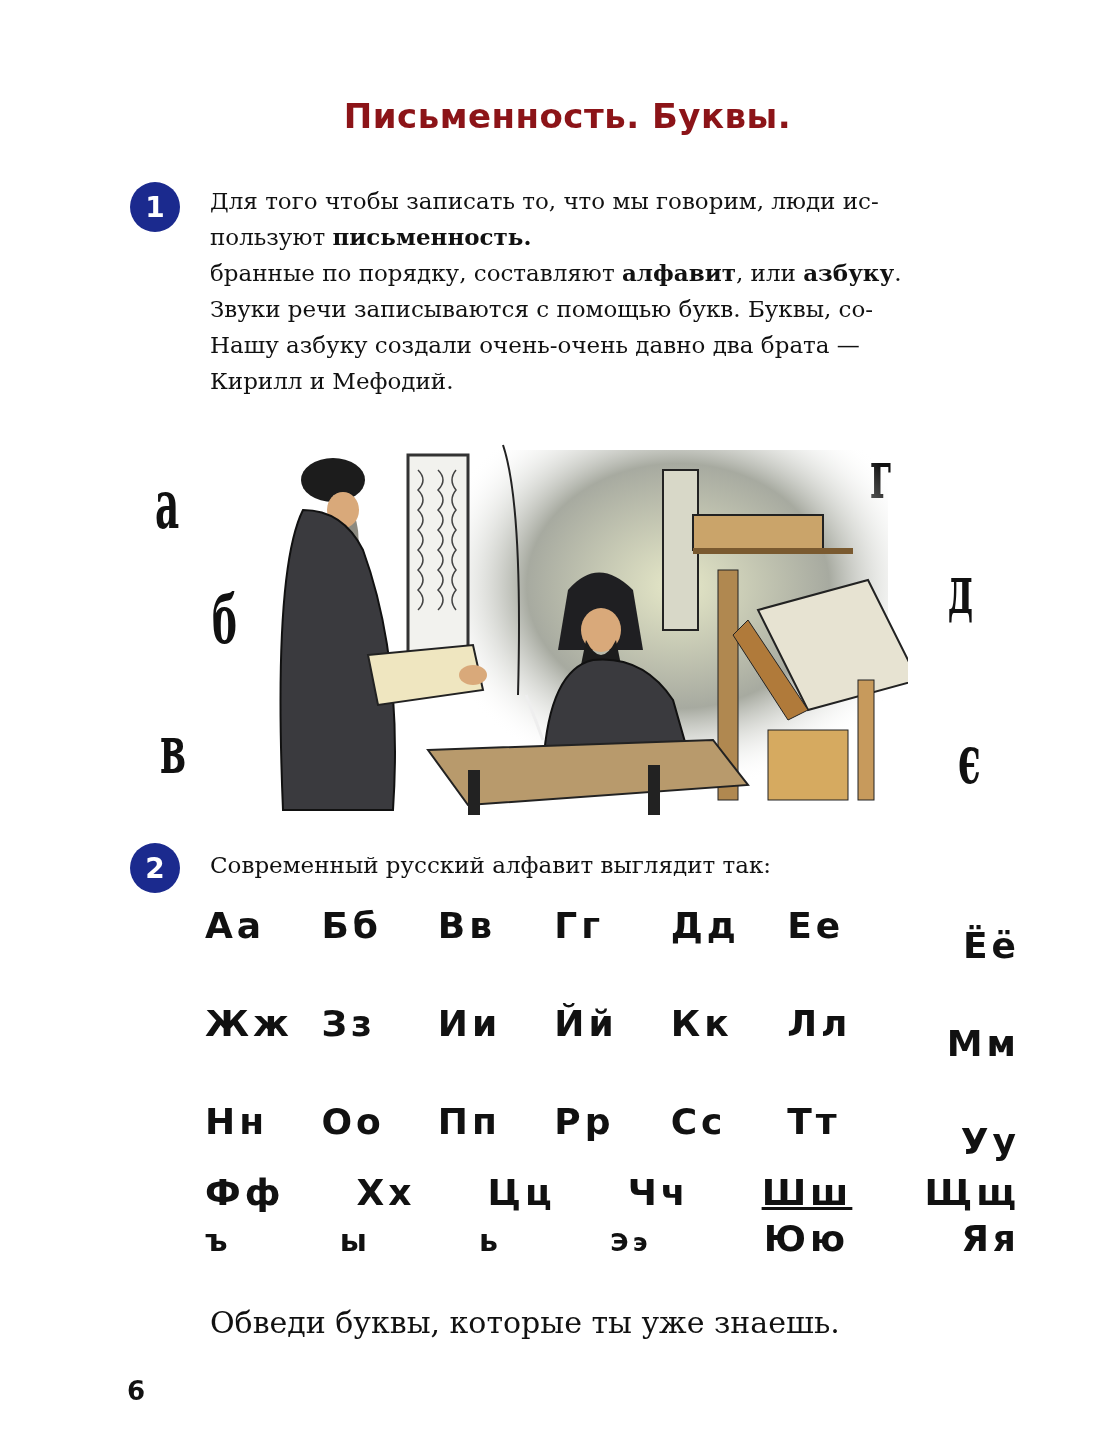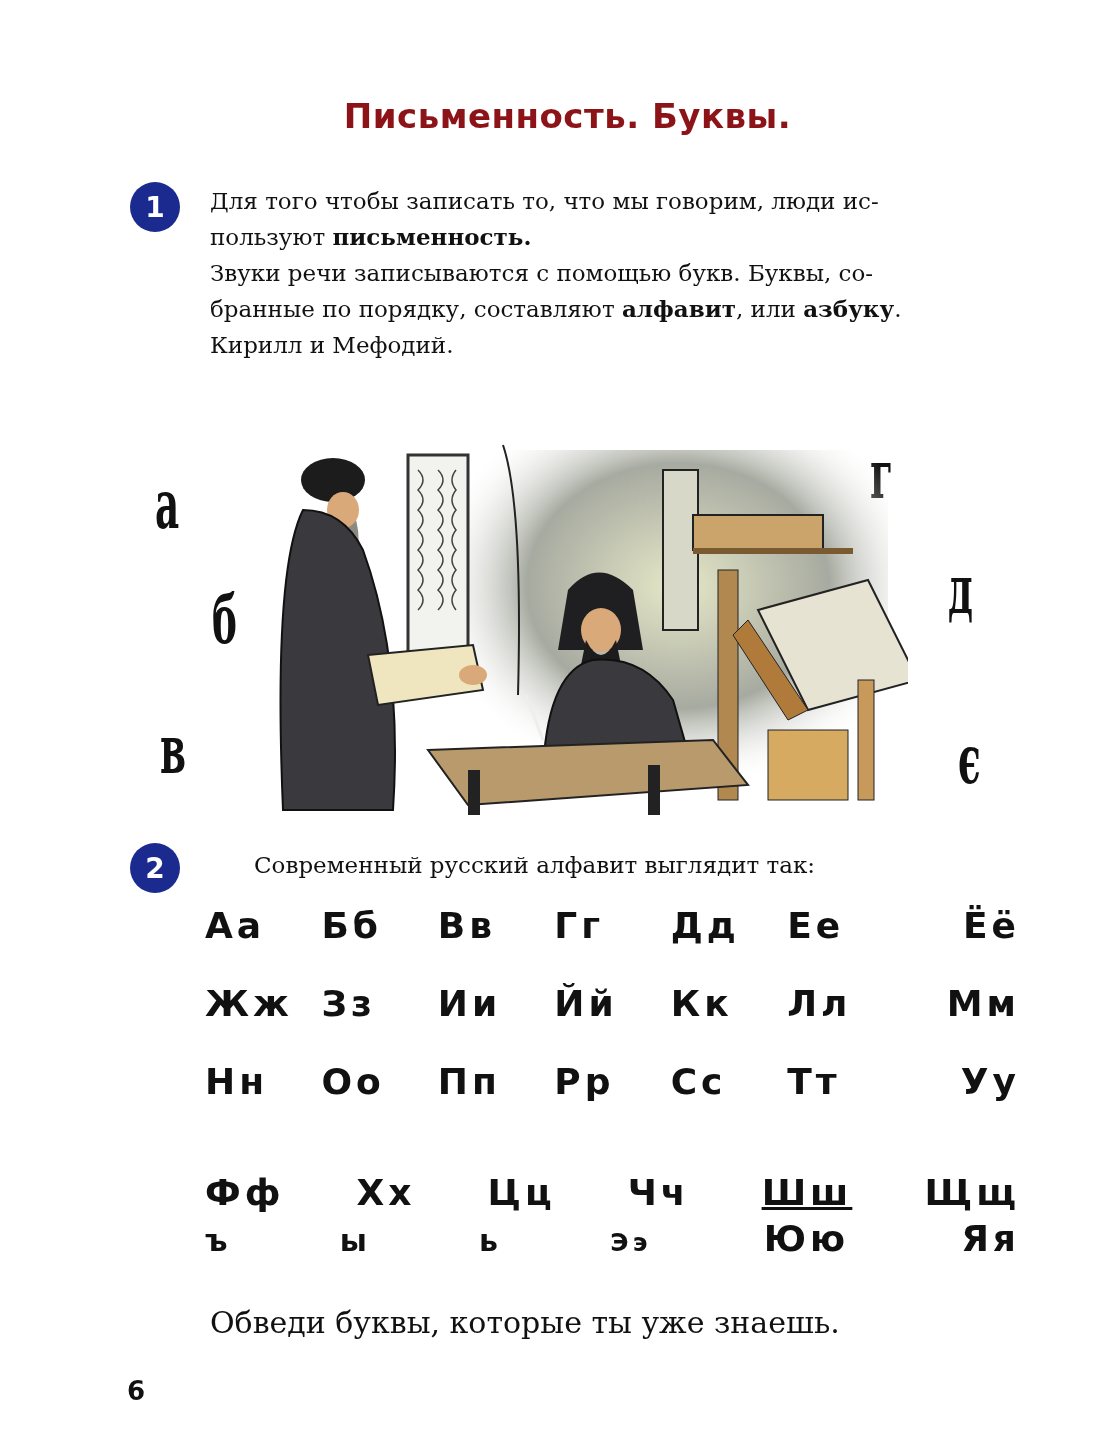--- a/index.html
+++ b/index.html
@@ -27,35 +27,36 @@
       font-size: 68px; transform: scaleX(0.55); transform-origin: left top; line-height: 1;
     }
     .alpha {
       position: absolute; left: 205px; top: 905px; width: 815px;
       display: grid; grid-template-columns: repeat(7, 1fr); row-gap: 37px;
     }
     .alpha .cell {
       font-family: "DejaVu Sans", sans-serif; font-weight: bold; font-size: 36px;
       height: 41px; line-height: 41px; letter-spacing: 4px;
     }
-    .alpha .cell:nth-child(7n) { text-align: right; }
+    .alpha .cell:nth-child(7n) { text-align: right; margin-top: 20px; }
     .instr { position: absolute; left: 210px; top: 1305px; font-family: "DejaVu Serif", serif; font-size: 30px; }
     .pagenum { position: absolute; left: 127px; top: 1376px; font-family: "DejaVu Sans", sans-serif; font-weight: bold; font-size: 26px; }
   </style>
 </head>
 <body>
 
 <div class="title">Письменность. Буквы.</div>
 
 <div class="badge" style="left:130px; top:182px;">1</div>
 <div class="para" style="top:183px;">
   <span class="line">Для того чтобы записать то, что мы говорим, люди ис-</span>
   <span class="line"><span>пользуют </span><b>письменность.</b></span>
+  <span class="line"><span>бранные по порядку, составляют </span><b>алфавит</b><span>, или </span><b>азбуку</b><span>.</span></span>
   <span class="line">Звуки речи записываются с помощью букв. Буквы, со-</span>
-  <span class="line"><span>бранные по порядку, составляют </span><b>алфавит</b><span>, или </span><b>азбуку</b><span>.</span></span>
+  <span class="line">Нашу азбуку создали очень-очень давно два брата —</span>
   <span class="line">Кирилл и Мефодий.</span>
 </div>
 
 <div class="oldletter" style="left:155px; top:470px;">а</div>
 <div class="oldletter" style="left:212px; top:585px;">б</div>
 <div class="oldletter" style="left:160px; top:715px;">в</div>
 <div class="oldletter" style="left:870px; top:440px;">г</div>
 <div class="oldletter" style="left:948px; top:555px;">д</div>
 <div class="oldletter" style="left:958px; top:725px;">є</div>
 
@@ -97,21 +98,21 @@
   <path d="M318 200 q15 30 30 0 l5 25 q-20 15 -40 0z" fill="#1c1c1c"></path>
   <path d="M275 330 q5 -100 50 -110 q50 -5 80 40 l20 70z" fill="#3a3a3e" stroke="#111" stroke-width="2"></path>
   <line x1="258" y1="255" x2="275" y2="300" stroke="#eee" stroke-width="3"></line>
 
   <polygon points="160,310 445,300 480,345 200,365" fill="#b89a6c" stroke="#222" stroke-width="2"></polygon>
   <rect x="200" y="330" width="12" height="45" fill="#222"></rect>
   <rect x="380" y="325" width="12" height="50" fill="#222"></rect>
 </svg>
 
 <div class="badge" style="left:130px; top:843px;">2</div>
-<div class="para" style="top:847px;margin-left:44px;">Современный русский алфавит выглядит так:</div>
+<div class="para" style="top:847px;">Современный русский алфавит выглядит так:</div>
 
 <div class="alpha">
   <div class="cell">Аа</div>
   <div class="cell">Бб</div>
   <div class="cell">Вв</div>
   <div class="cell">Гг</div>
   <div class="cell">Дд</div>
   <div class="cell">Ее</div>
   <div class="cell">Ёё</div>
   <div class="cell">Жж</div>

